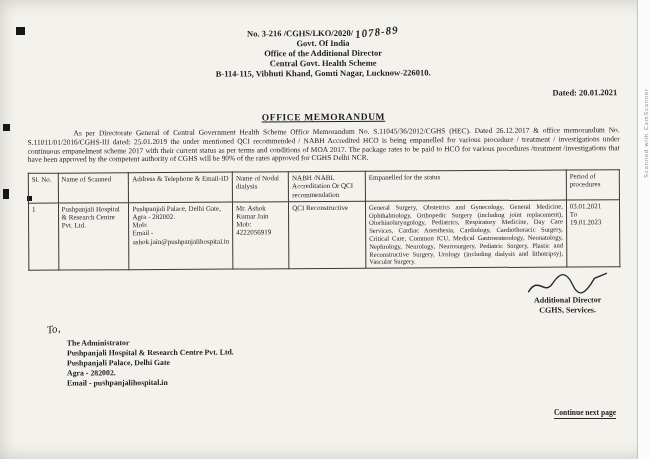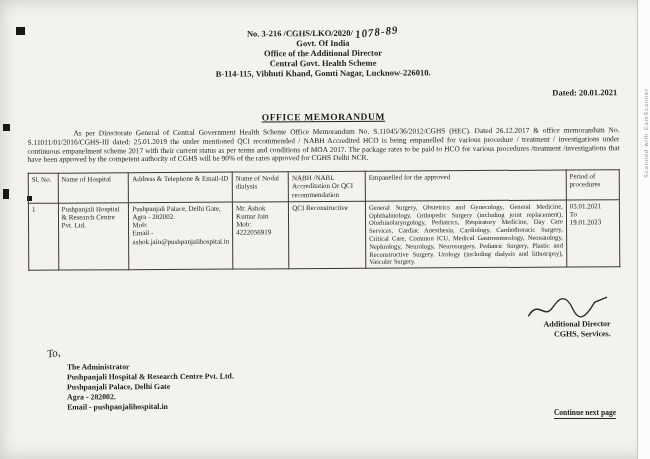--- a/index.html
+++ b/index.html
@@ -60,21 +60,21 @@
   .empanel th, .empanel td {
     border:1px solid #3c3a36; vertical-align:top;
     padding:2px 3px; text-align:left;
   }
   .empanel th { font-weight:normal; }
   .pre { white-space:pre-line; }
   td.purpose { font-size:6.6px; line-height:7.8px; text-align:justify; }
   td.period { white-space:pre-line; }
 
   .sig-row { display:flex; justify-content:flex-end; padding-right:10px; margin-top:2px; }
-  .sig-block { text-align:right;margin-top:24px; }
+  .sig-block { text-align:center; }
   .sig-scribble { display:block; margin:0 auto -2px auto; }
   .sig-title, .sig-org { font-weight:bold; font-size:8px; line-height:10px; }
 
   .salutation {
     font-style:italic; font-size:11px; display:inline-block;
     transform:rotate(-10deg); margin:2px 0 0 18px;
   }
   .addressee { margin:2px 0 0 38px; font-weight:bold; font-size:7.8px; line-height:10px; }
 
   .continue-note {
@@ -120,25 +120,25 @@
           <col style="width:12%">
           <col style="width:17.5%">
         <col style="width:9.5%">
           <col style="width:13%">
           <col style="width:34%">
           <col style="width:9%">
       </colgroup>
       <thead>
         <tr>
           <th>Sl. No.</th>
-          <th>Name of Hospital</th>
+          <th>Name of Scanned</th>
           <th>Address &amp; Telephone &amp; Email-ID</th>
           <th>Name of Nodal dialysis</th>
           <th>NABH /NABL Accreditation Or QCI recommendation</th>
-          <th>Empanelled for the approved</th>
+          <th>Empanelled for the status</th>
           <th>Period of procedures</th>
         </tr>
       </thead>
       <tbody>
         <tr>
           <td>1</td>
           <td>Pushpanjali Hospital &amp; Research Centre Pvt. Ltd.</td>
           <td class="pre">Pushpanjali Palace, Delhi Gate, Agra - 282002.
 Mob:
 Email -

